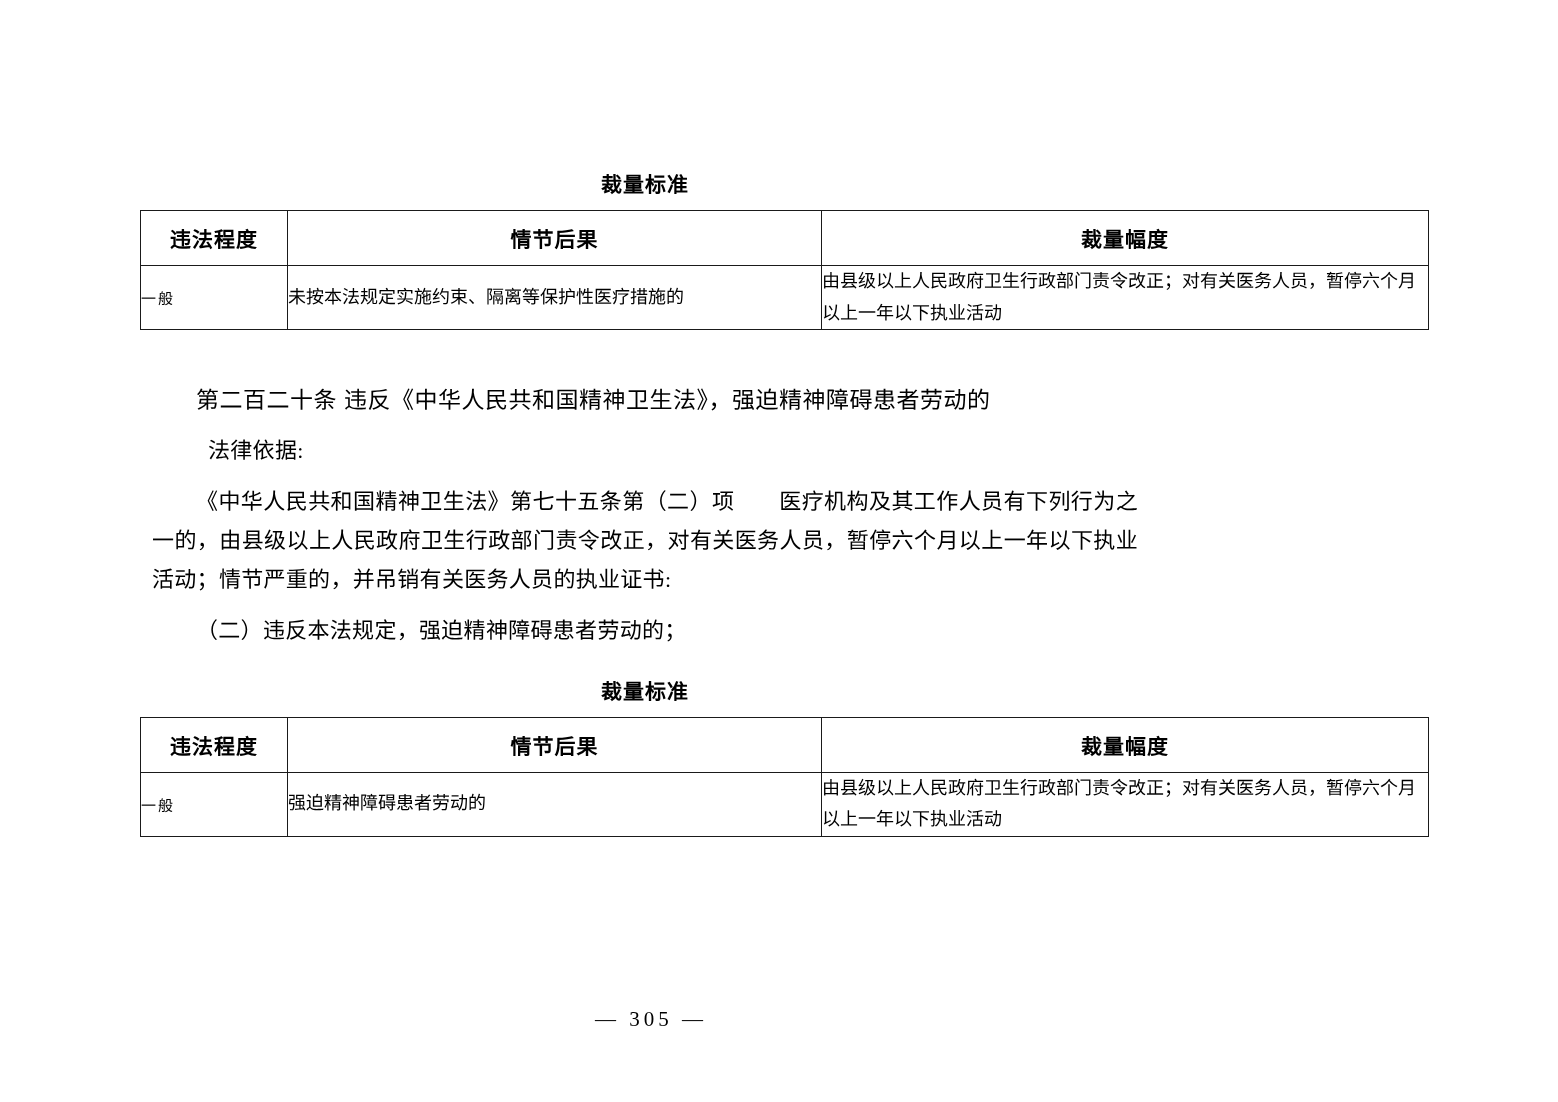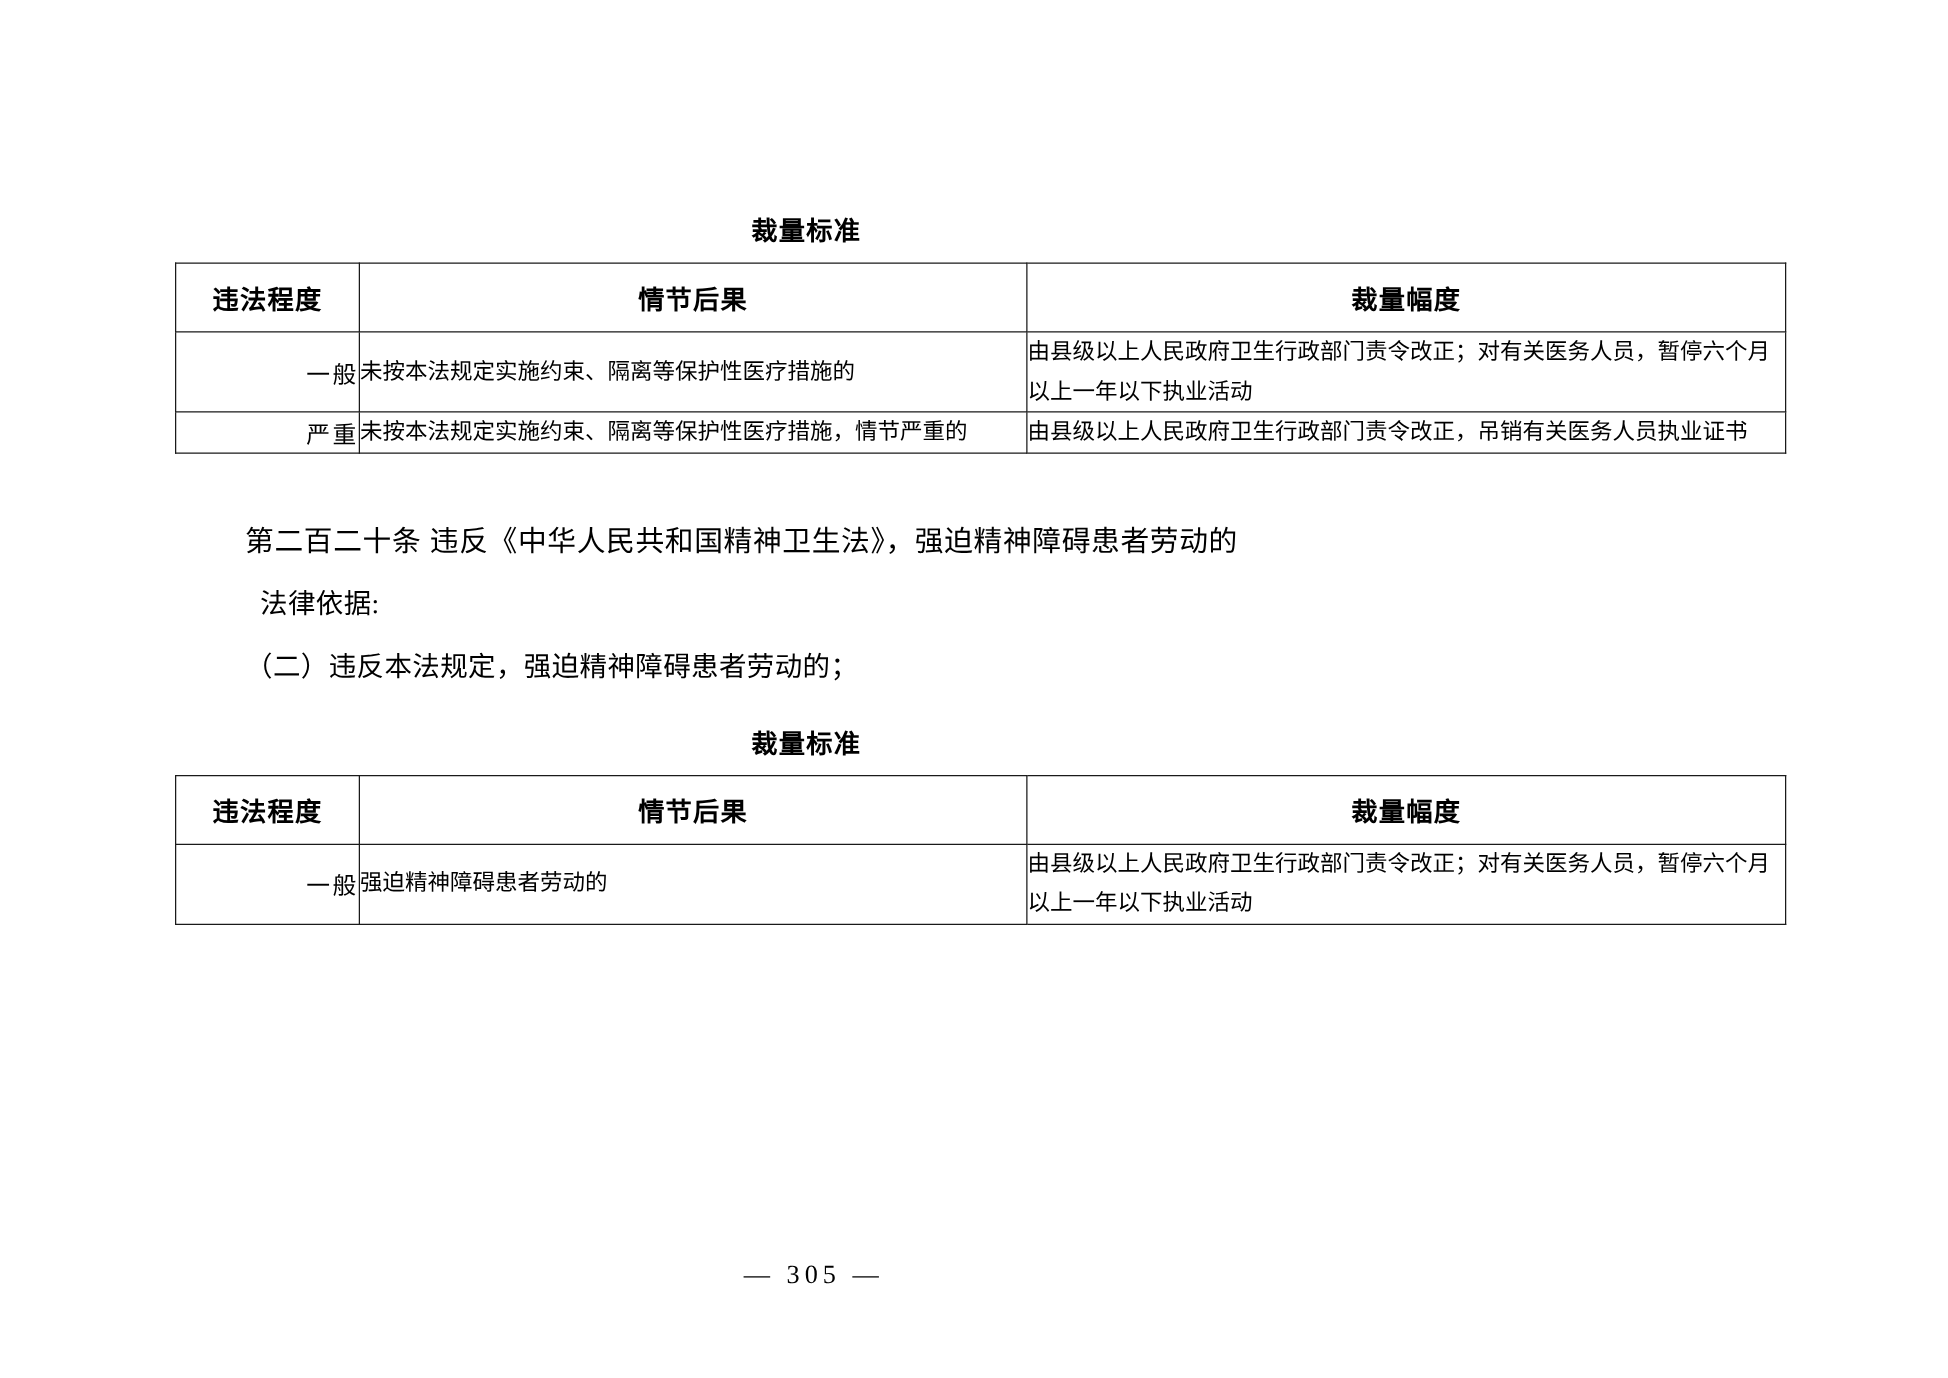--- a/index.html
+++ b/index.html
@@ -44,22 +44,22 @@
   }
   th.hdr {
     text-align: center;
     font-weight: bold;
     font-size: 21px;
     font-family: Liberation Sans, sans-serif;
     letter-spacing: 1px;
     height: 54px;
   }
   td.level {
-    text-align: right;
-    font-size: 19px;
+    text-align: left;
+    font-size: 15px;
     letter-spacing: 2px;
   }
   td.body-cell {
     font-size: 18px;
     line-height: 1.75;
     padding: 10px 12px 10px 14px;
     text-align: left;
   }
   col.c1 { width: 147px; }
   col.c2 { width: 534px; }
@@ -124,35 +124,31 @@
         <th class="hdr">情节后果</th>
         <th class="hdr">裁量幅度</th>
       </tr>
     </thead>
     <tbody>
       <tr>
         <td class="level">一般</td>
         <td class="body-cell">未按本法规定实施约束、隔离等保护性医疗措施的</td>
         <td class="body-cell">由县级以上人民政府卫生行政部门责令改正；对有关医务人员，暂停六个月以上一年以下执业活动</td>
       </tr>
-      <tr>
-        <td class="level">严重</td>
-        <td class="body-cell">未按本法规定实施约束、隔离等保护性医疗措施，情节严重的</td>
-        <td class="body-cell">由县级以上人民政府卫生行政部门责令改正，吊销有关医务人员执业证书</td>
-      </tr>
     </tbody>
   </table>
 
   <div class="spacer-30"></div>
   <div class="spacer-22"></div>
 
   <p class="block-title">第二百二十条 违反《中华人民共和国精神卫生法》，强迫精神障碍患者劳动的</p>
 
   <p class="para indent1">法律依据:</p>
 
+  <p class="para indent2">《中华人民共和国精神卫生法》第七十五条第（二）项　　医疗机构及其工作人员有下列行为之一的，由县级以上人民政府卫生行政部门责令改正，对有关医务人员，暂停六个月以上一年以下执业活动；情节严重的，并吊销有关医务人员的执业证书:</p>
 
   <p class="para indent2">（二）违反本法规定，强迫精神障碍患者劳动的；</p>
 
   <div class="spacer-12"></div>
 
   <div class="table-caption">裁量标准</div>
 
   <div class="spacer-12"></div>
 
   <table class="std">

